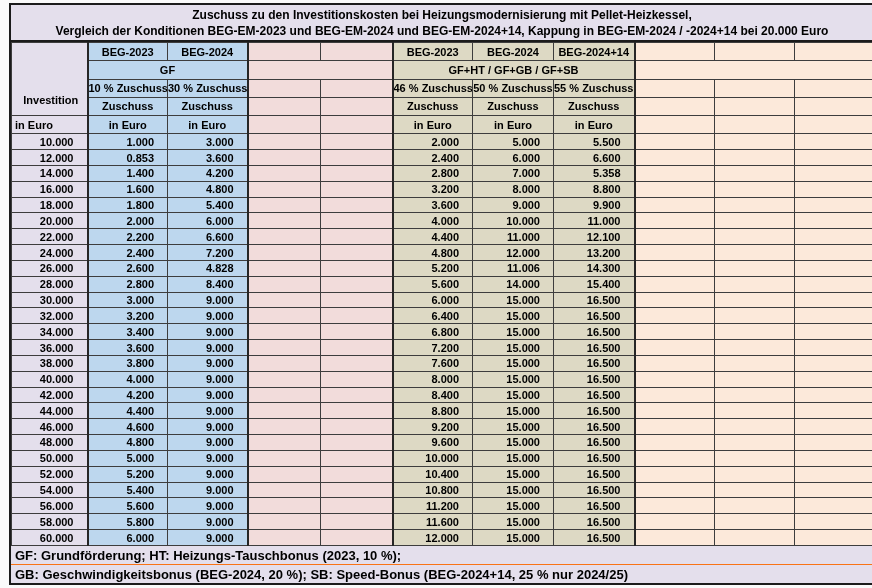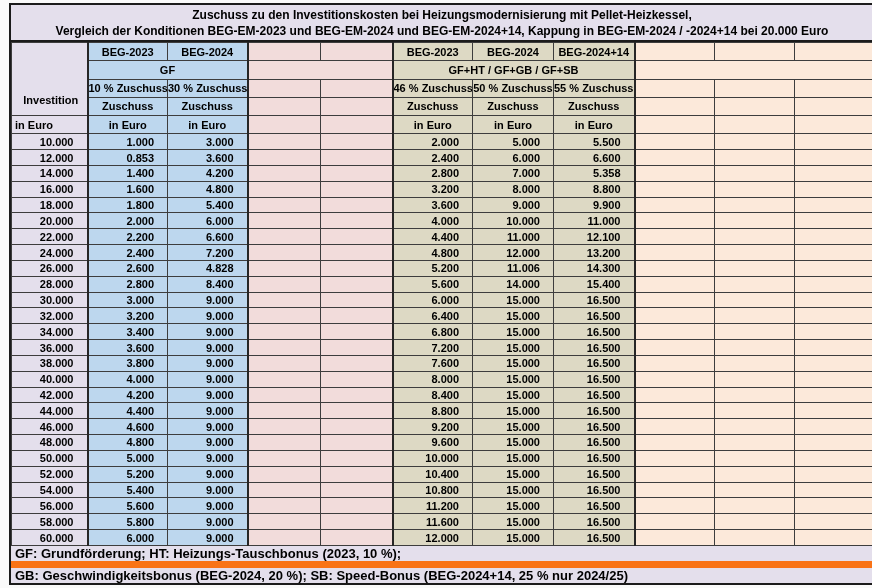--- a/index.html
+++ b/index.html
@@ -21,21 +21,21 @@
   .c-blue{background:var(--c-blue,#BDD7EE);}
   .c-pink{background:var(--c-pink,#F2DCDB);}
   .c-olive{background:var(--c-olive,#DDD9C4);}
   .c-peach{background:var(--c-peach,#FCE9DA);}
   td.num{text-align:right;padding-right:13px;}
   td.corner{vertical-align:bottom;text-align:center;padding-left:3px;padding-bottom:9px;}
   td.lft{text-align:left;padding-left:3px;}
   .footnotes{background:var(--c-lavender,#E4DFEC);flex:1;display:flex;flex-direction:column;}
   .footnotes .fline{flex:1;display:flex;align-items:center;padding-left:4px;
                     font-size:13px;font-weight:bold;white-space:nowrap;}
-  .footnotes .fline + .fline{border-top:7px solid #f97316;}
+  .footnotes .fline + .fline{border-top:1px solid #f97316;}
 </style>
 </head>
 <body>
 
 <div class="page">
   <div class="sheet">
 
     <div class="title-band">
       <div>Zuschuss zu den Investitionskosten bei Heizungsmodernisierung mit Pellet-Heizkessel,</div>
       <div>Vergleich der Konditionen BEG-EM-2023 und BEG-EM-2024 und BEG-EM-2024+14, Kappung in BEG-EM-2024 / -2024+14 bei 20.000 Euro</div>

